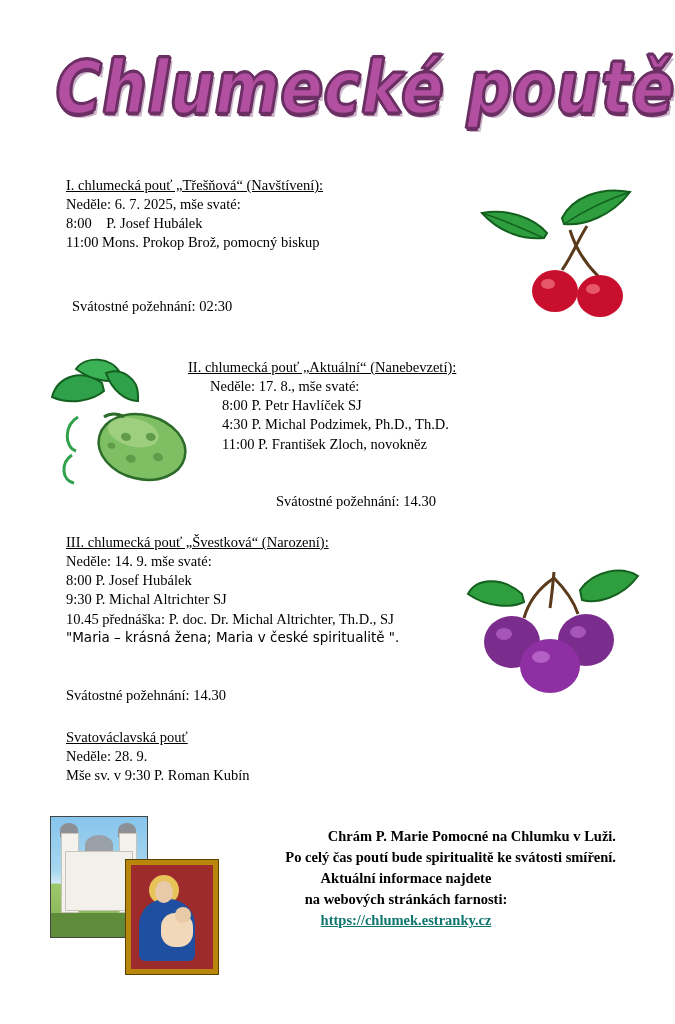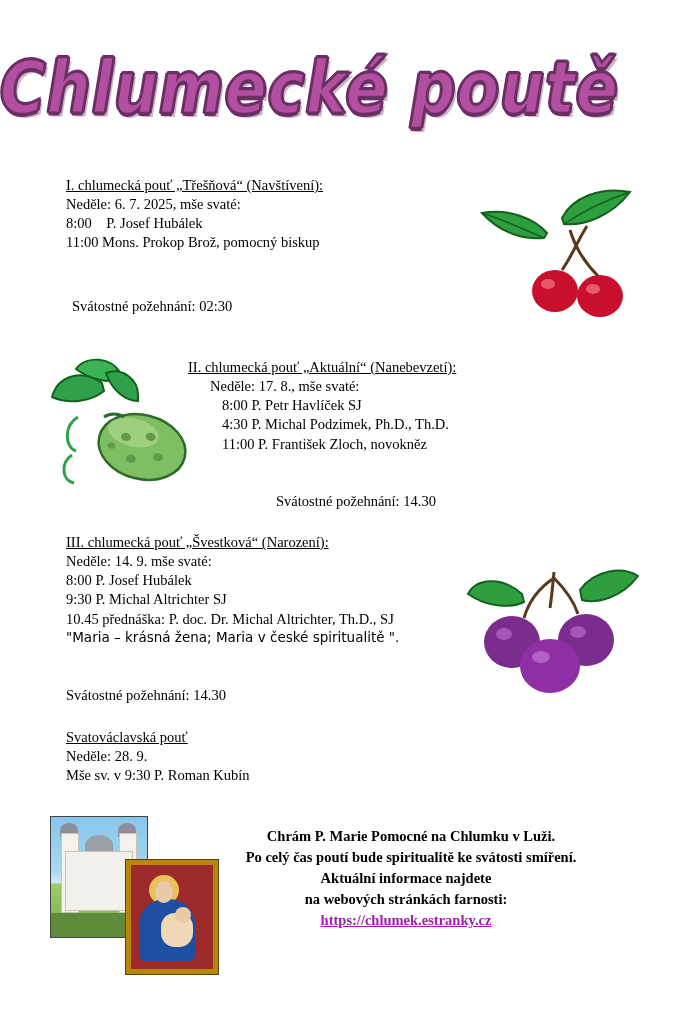--- a/index.html
+++ b/index.html
@@ -15,21 +15,21 @@
     position: relative;
     overflow: hidden;
   }
 
   
   .title-wrap {
     position: absolute;
     top: 52px;
     left: 0;
     width: 675px;
-    text-align: left;
+    text-align: right;
   }
   .title {
     font-family: "DejaVu Sans", sans-serif;
     font-weight: bold;
     font-style: italic;
     font-size: 62px;
     line-height: 1;
     color: #b24fa0;
     -webkit-text-stroke: 2px #6b2f64;
     letter-spacing: 1px;
@@ -79,28 +79,28 @@
     position: absolute;
     top: 826px;
     left: 196px;
     width: 420px;
     text-align: center;
     font-size: 14.5px;
     line-height: 1.45;
   }
   #footer .l1, #footer .l2 {
     font-weight: bold;
-    text-align: center;
+    text-align: right;
     padding-left: 10px;
   }
   #footer .l3, #footer .l4 {
     font-weight: bold;
   }
   #footer .link {
-    color: #a21caf;
+    color: #0f766e;
     font-weight: bold;
     text-decoration: underline;
     font-family: Liberation Serif, serif;
   }
 
   
   .art { position: absolute; }
 
   #cherries { top: 178px; left: 452px; width: 190px; height: 160px; }
   #cucumber { top: 355px; left: 42px; width: 190px; height: 160px; }

